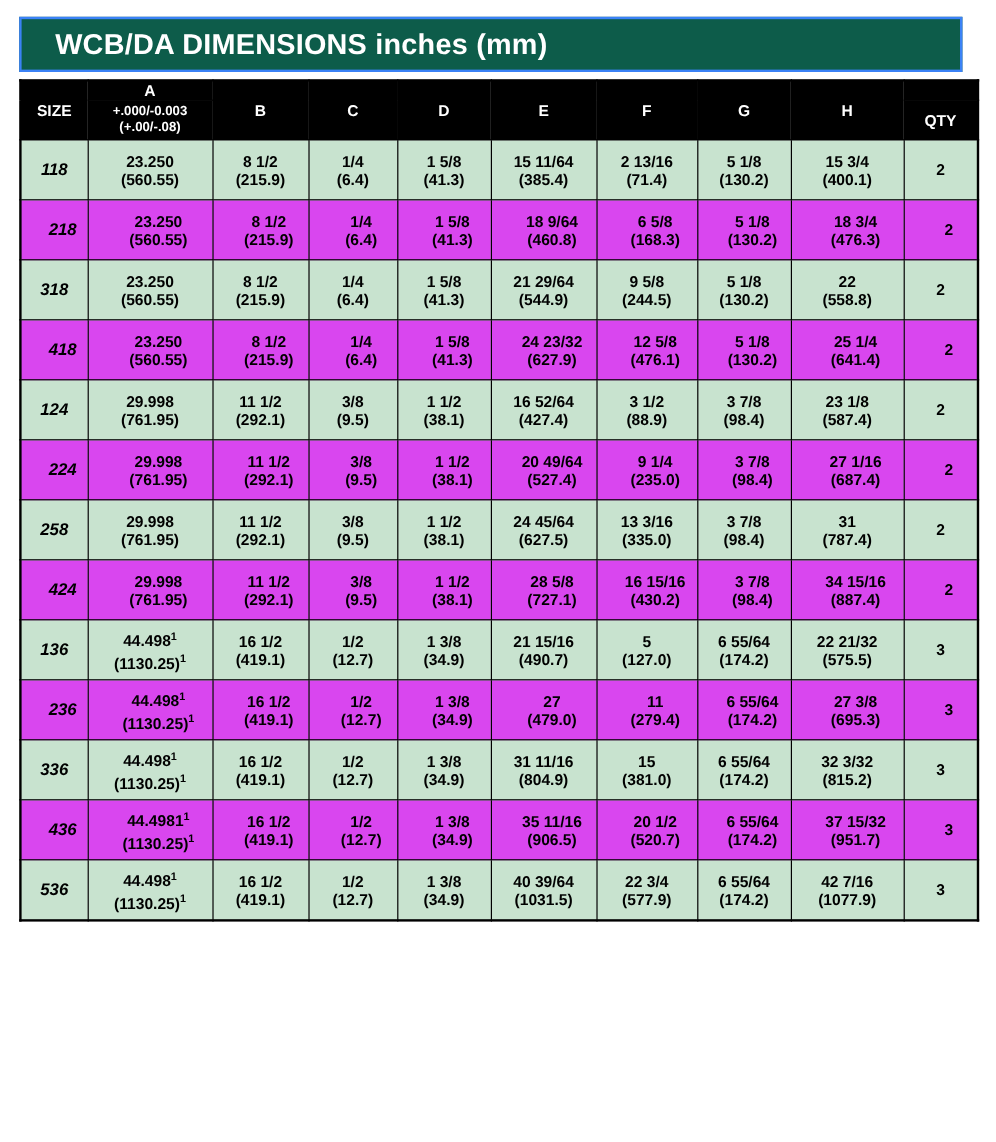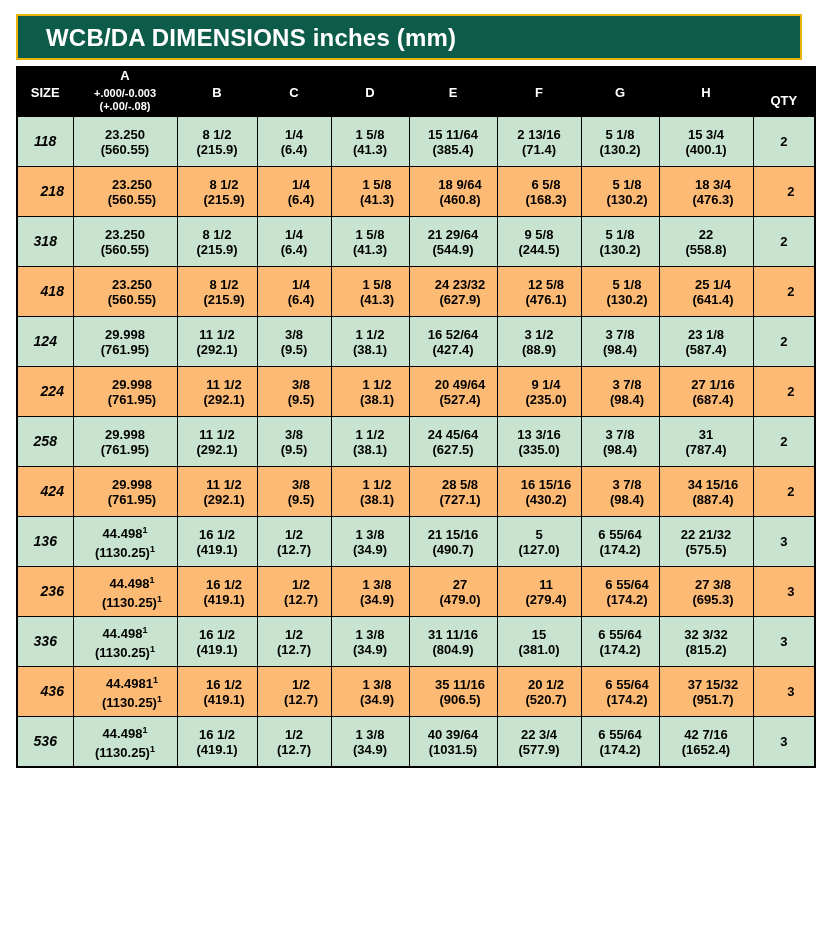--- a/index.html
+++ b/index.html
@@ -22,21 +22,21 @@
     padding: 14px 16px 10px 16px;
   }
   
   .title-bar {
     background: #0d5c4a;
     color: #ffffff;
     font-size: 24px;
     font-weight: bold;
     letter-spacing: 0.2px;
     padding: 9px 0 9px 28px;
-    border: 2px solid #eab308;
+    border: 2px solid #3b82f6;
     box-sizing: border-box;
     height: 46px;
     line-height: 26px;
     width: 786px;
   }
   
   table.dims {
     border-collapse: collapse;
     table-layout: fixed;
     width: 798px;
@@ -73,21 +73,21 @@
     background: #000000;
     border-bottom: none;
   }
   tbody td {
     height: 49px;
     line-height: 15px;
     font-weight: bold;
     color: #000000;
   }
   tbody tr.shade td { background: #c8e3cf; }
-  tbody tr.plain td { background: #fdba74; padding-left: 14px; }
+  tbody tr.plain td { background: #d946ef; padding-left: 14px; }
   tbody td.size {
     font-size: 14px;
     font-weight: bold;
     font-style: italic;
   }
   tbody td.qty {
     font-size: 13px;
     font-weight: bold;
   }
   .v1 { display: block; }
@@ -604,20 +604,20 @@
           <td>
             <span class="v1">22 3/4</span>
             <span class="v2">(577.9)</span>
           </td>
           <td>
             <span class="v1">6 55/64</span>
             <span class="v2">(174.2)</span>
           </td>
           <td>
             <span class="v1">42 7/16</span>
-            <span class="v2">(1652.4)</span>
+            <span class="v2">(1077.9)</span>
           </td>
           <td class="qty">3</td>
         </tr>
       </tbody>
   </table>
 
 </div>
 
 </body></html>

